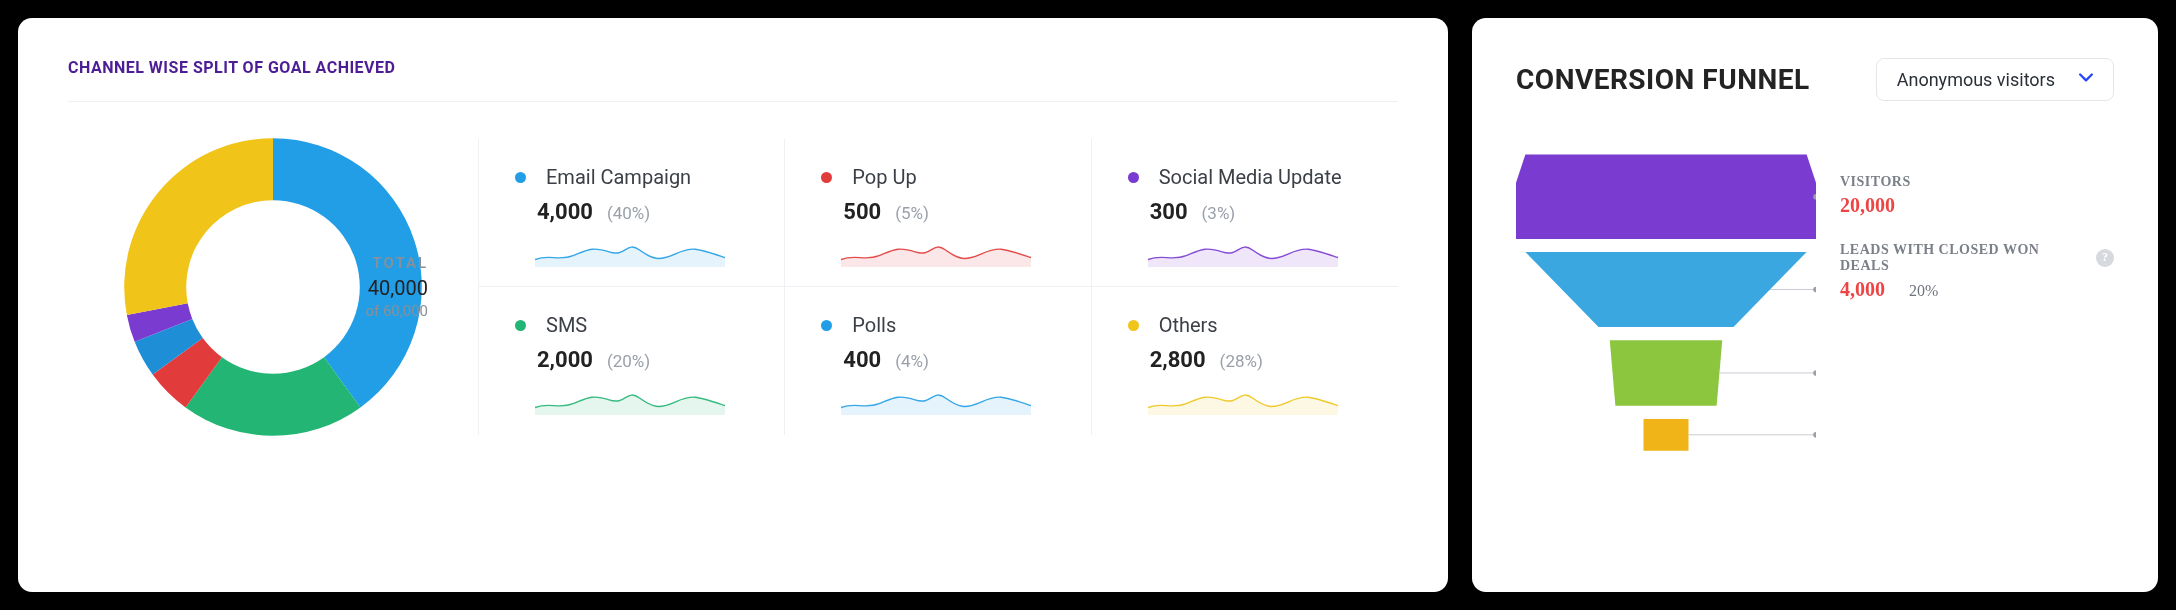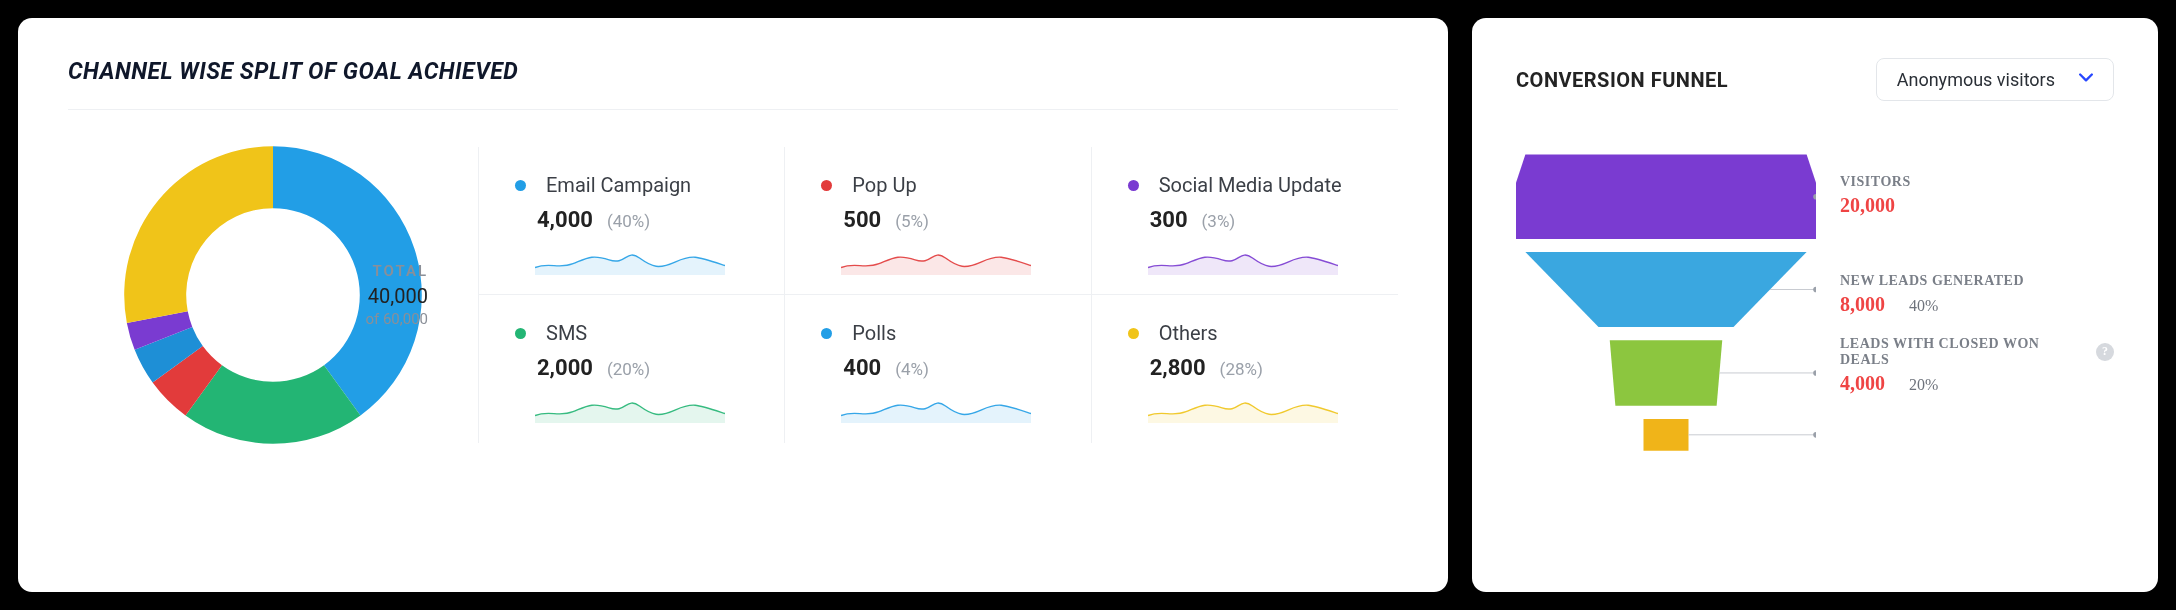--- a/index.html
+++ b/index.html
@@ -15,21 +15,21 @@
   .card {
     background: #fff;
     border-radius: 14px;
     box-shadow: 0 2px 14px rgba(0,0,0,0.08);
     position: relative;
     overflow: hidden;
   }
   .card-left { flex: 0 0 1430px; padding: 40px 50px 40px 50px; }
   .card-right { flex: 1; padding: 40px 44px 40px 44px; }
   .hdr { display:flex; justify-content:space-between; align-items:center; padding-bottom:24px; border-bottom:1px solid #eef0f3; }
-  .hdr .title { font-size:23px; font-weight:700; letter-spacing:0.5px; color:#0f172a;font-style:italic; }
+  .hdr .title { font-size:16px; font-weight:700; letter-spacing:0.5px; color:#4c1d95; }
   .dropdown {
     border:1px solid #e3e6ea; border-radius:8px; padding:10px 20px;
     display:flex; align-items:center; gap:24px; font-size:18px; color:#2a2f36;
     cursor:pointer; min-width:200px; justify-content:space-between;
   }
   .chev { width:14px; height:14px; }
   .chev svg { display:block; }
   .body-left { display:flex; align-items:center; padding-top:30px; }
   .donut-wrap { width:410px; display:flex; align-items:center; justify-content:center; position:relative; }
   .donut { width:310px; height:310px; position:relative; }
@@ -54,21 +54,21 @@
   .ch-row1 { display:flex; align-items:center; gap:20px; font-size:20px; color:#3b3f46; margin-bottom:10px; }
   .dot { width:11px; height:11px; border-radius:50%; flex-shrink:0; }
   .ch-row2 { display:flex; align-items:baseline; gap:14px; padding-left:22px; margin-bottom:8px; }
   .ch-val { font-size:22px; font-weight:700; color:#222; }
   .ch-pct { font-size:17px; color:#9aa0a9; }
   .spark { padding-left:20px; height:36px; }
   .spark svg { display:block; }
 
   
   .hdr-right { display:flex; justify-content:space-between; align-items:center; margin-bottom:36px; }
-  .hdr-right .title { font-size:20px; font-weight:700; letter-spacing:0.5px; color:#232323; }
+  .hdr-right .title { font-size:28px; font-weight:700; letter-spacing:0.5px; color:#232323; }
   .funnel-area { display:flex; gap:24px;font-family:Liberation Serif, serif; }
   .funnel-svg-wrap { width:300px; flex-shrink:0; }
   .stage-col { flex:1; display:flex; flex-direction:column; gap:48px; padding-top:6px; }
   .stage { }
   .stage-lbl { font-size:14px; letter-spacing:0.5px; color:#7a7f88; font-weight:600; display:flex; align-items:center; gap:8px; }
   .stage-valrow { display:flex; align-items:baseline; gap:24px; margin-top:4px; }
   .stage-val { font-size:20px; font-weight:600; color:#ef4444; }
   .stage-pct { font-size:16px; color:#6e737c; }
   .help-icon { width:18px; height:18px; border-radius:50%; background:#d6d9de; color:#fff; font-size:12px; display:inline-flex; align-items:center; justify-content:center; font-weight:700; }
   .leader { stroke:#c4c8ce; stroke-width:1; }
@@ -234,29 +234,20 @@
     <div class="stage-col" id="stage-col" style="gap: 0px;">
         <div class="stage" style="height: 104px; display: flex; flex-direction: column; justify-content: center;">
       <div class="stage-lbl">
         VISITORS
       </div>
       <div class="stage-valrow">
         <span class="stage-val">20,000</span>
 
       </div>
         </div>
-        <div class="stage" style="height: 94px; display: flex; flex-direction: column; justify-content: center;">
-      <div class="stage-lbl">
-        NEW LEADS GENERATED
-      </div>
-      <div class="stage-valrow">
-        <span class="stage-val">8,000</span>
-        <span class="stage-pct">40%</span>
-      </div>
-        </div>
         <div class="stage" style="height: 48px; display: flex; flex-direction: column; justify-content: center;">
       <div class="stage-lbl">
         LEADS WITH CLOSED WON DEALS<span class="help-icon">?</span>
       </div>
       <div class="stage-valrow">
         <span class="stage-val">4,000</span>
         <span class="stage-pct">20%</span>
       </div>
         </div>
       </div>

